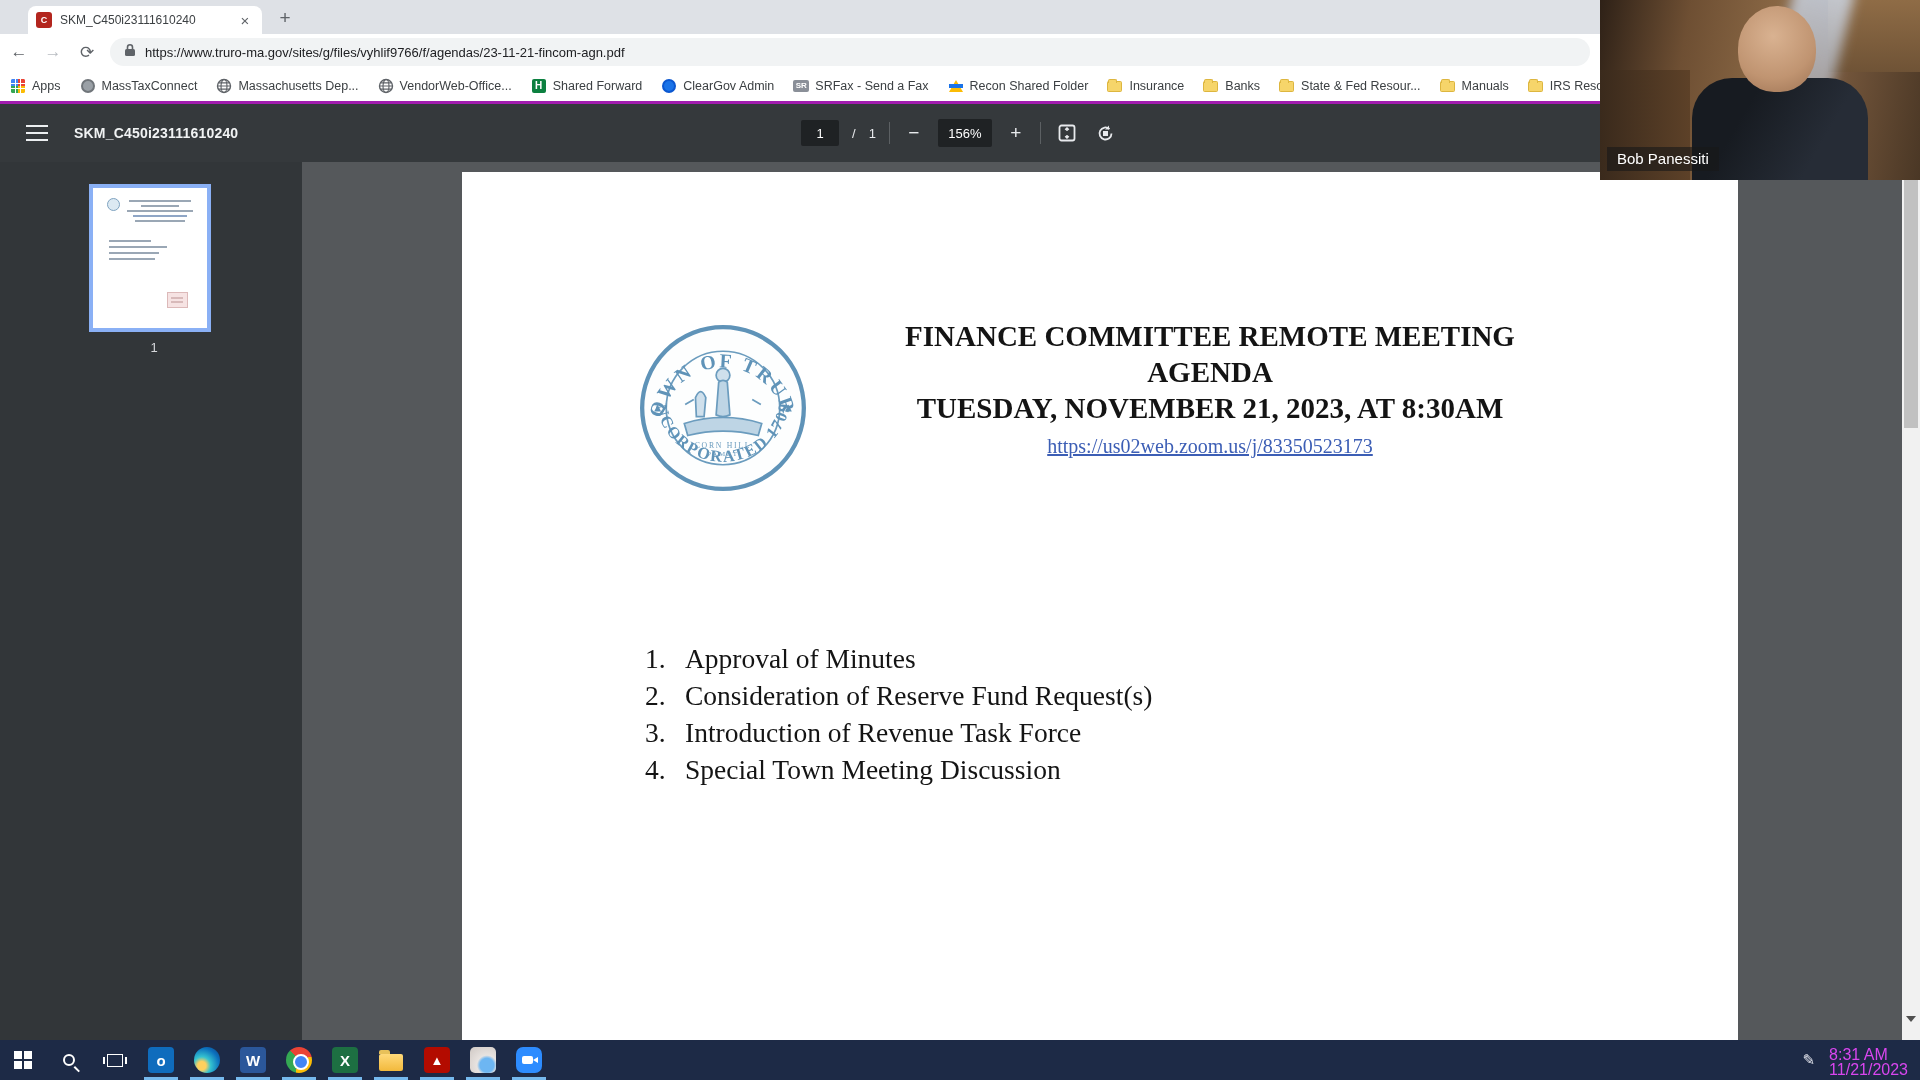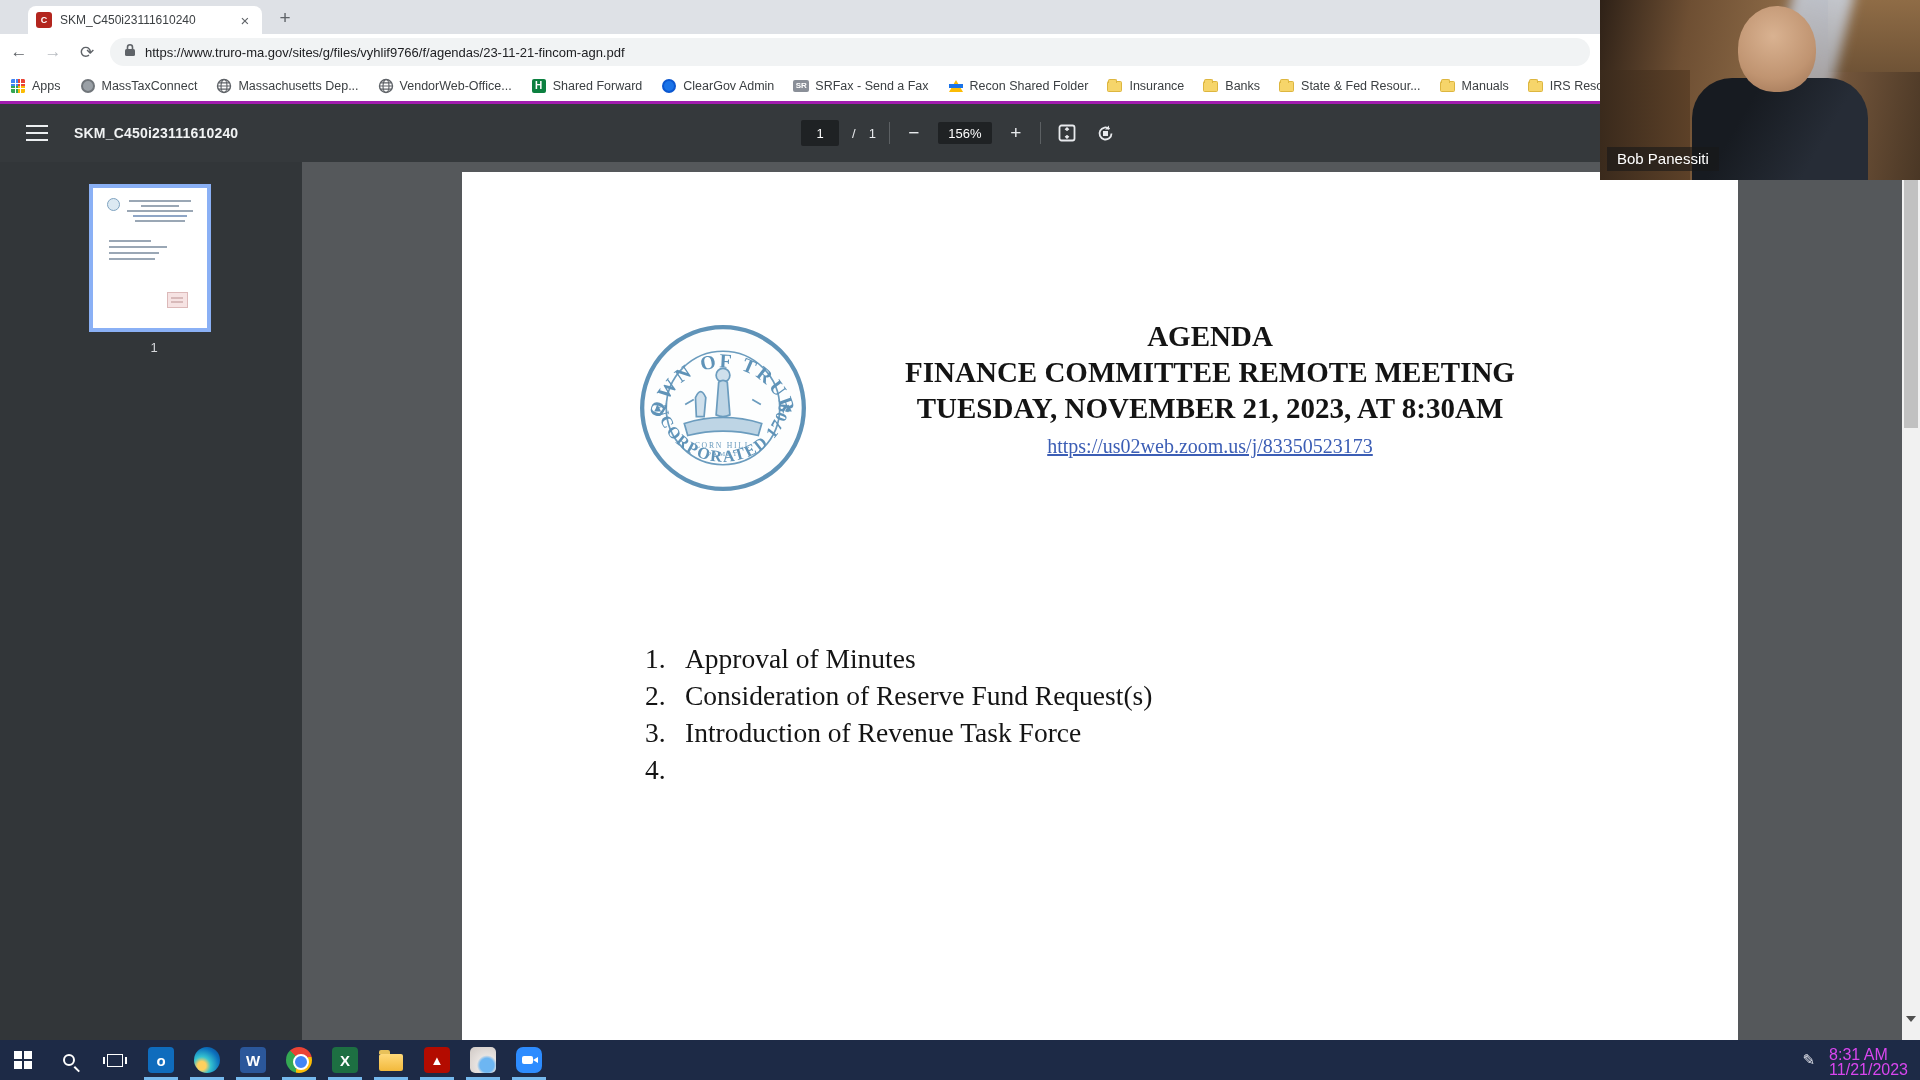--- a/index.html
+++ b/index.html
@@ -68,21 +68,21 @@
                       background:#eceff1; }
   .pdf-title { margin-left:26px; font-size:14px; font-weight:bold; letter-spacing:.2px; }
   .pdf-center { position:absolute; left:0; top:0; width:1920px; height:58px; display:flex;
                 align-items:center; justify-content:center; gap:13px; pointer-events:none; }
   .pdf-center > * { pointer-events:auto; }
   .pgbox { width:38px; height:26px; background:#1f2224; border-radius:2px; color:#fff;
            font-size:13px; display:flex; align-items:center; justify-content:center; }
   .pgtot { font-size:13px; color:#e8eaed; }
   .vsep { width:1px; height:22px; background:#5c6063; }
   .zbtn { font-size:19px; color:#e8eaed; width:22px; text-align:center; }
-  .zoombox { width:54px; height:22px; background:#1f2224; border-radius:2px; color:#fff;
+  .zoombox { width:54px; height:28px; background:#1f2224; border-radius:2px; color:#fff;
              font-size:13px; display:flex; align-items:center; justify-content:center; }
   .toolico { width:26px; height:26px; display:flex; align-items:center; justify-content:center; }
 
   .pdf-area { position:absolute; left:0; top:162px; width:1920px; height:878px; background:#55585b; }
   .pdf-sidebar { position:absolute; left:0; top:0; width:302px; height:878px; background:#323639; }
   .thumb { position:absolute; left:89px; top:22px; width:122px; height:148px; background:#8ab0f5;
            padding:4px; }
   .thumb-page { width:114px; height:140px; background:#fff; position:relative; }
   .t-seal { position:absolute; left:14px; top:10px; width:13px; height:13px; border-radius:50%;
             border:1.5px solid #7fa3c0; background:#dce9f2; }
@@ -375,41 +375,42 @@
           <circle cx="100" cy="62" r="8" fill="#cfe0ec"></circle>
           <path d="M95 70 q5 -4 10 0 l3 38 q-8 4 -16 0z"></path>
           <path d="M68 88 q6 -14 12 0 l-2 22 -9 0z" fill="#cfe0ec"></path>
           <path d="M56 96 l10 -6 M134 90 l10 6" fill="none"></path>
         </g>
         <text x="100" y="146" text-anchor="middle" font-family="Liberation Serif, serif" font-size="9" fill="#6b9cbe" letter-spacing="2">CORN HILL</text>
         <text x="100" y="156" text-anchor="middle" font-family="Liberation Serif, serif" font-size="8" fill="#6b9cbe" letter-spacing="2">PAMET</text>
       </svg>
 
       <div class="doc-head">
+        <div class="doc-title">FINANCE COMMITTEE REMOTE MEETING</div>
         <div class="doc-title">AGENDA</div>
-        <div class="doc-title">FINANCE COMMITTEE REMOTE MEETING</div>
         <div class="doc-title">TUESDAY, NOVEMBER 21, 2023, AT 8:30AM</div>
         <div class="doc-link">https://us02web.zoom.us/j/83350523173</div>
       </div>
 
       <div class="agenda">
         <div class="agenda-item">
           <span class="agenda-num">1.</span>
           <span>Approval of Minutes</span>
         </div>
         <div class="agenda-item">
           <span class="agenda-num">2.</span>
           <span>Consideration of Reserve Fund Request(s)</span>
         </div>
         <div class="agenda-item">
           <span class="agenda-num">3.</span>
           <span>Introduction of Revenue Task Force</span>
         </div>
         <div class="agenda-item">
           <span class="agenda-num">4.</span>
+          <span>Special Town Meeting Discussion</span>
         </div>
       </div>
     </div>
   </div>
 
   <div class="scrollbar">
     <div class="scroll-thumb"></div>
     <div class="scroll-down"></div>
   </div>
 

